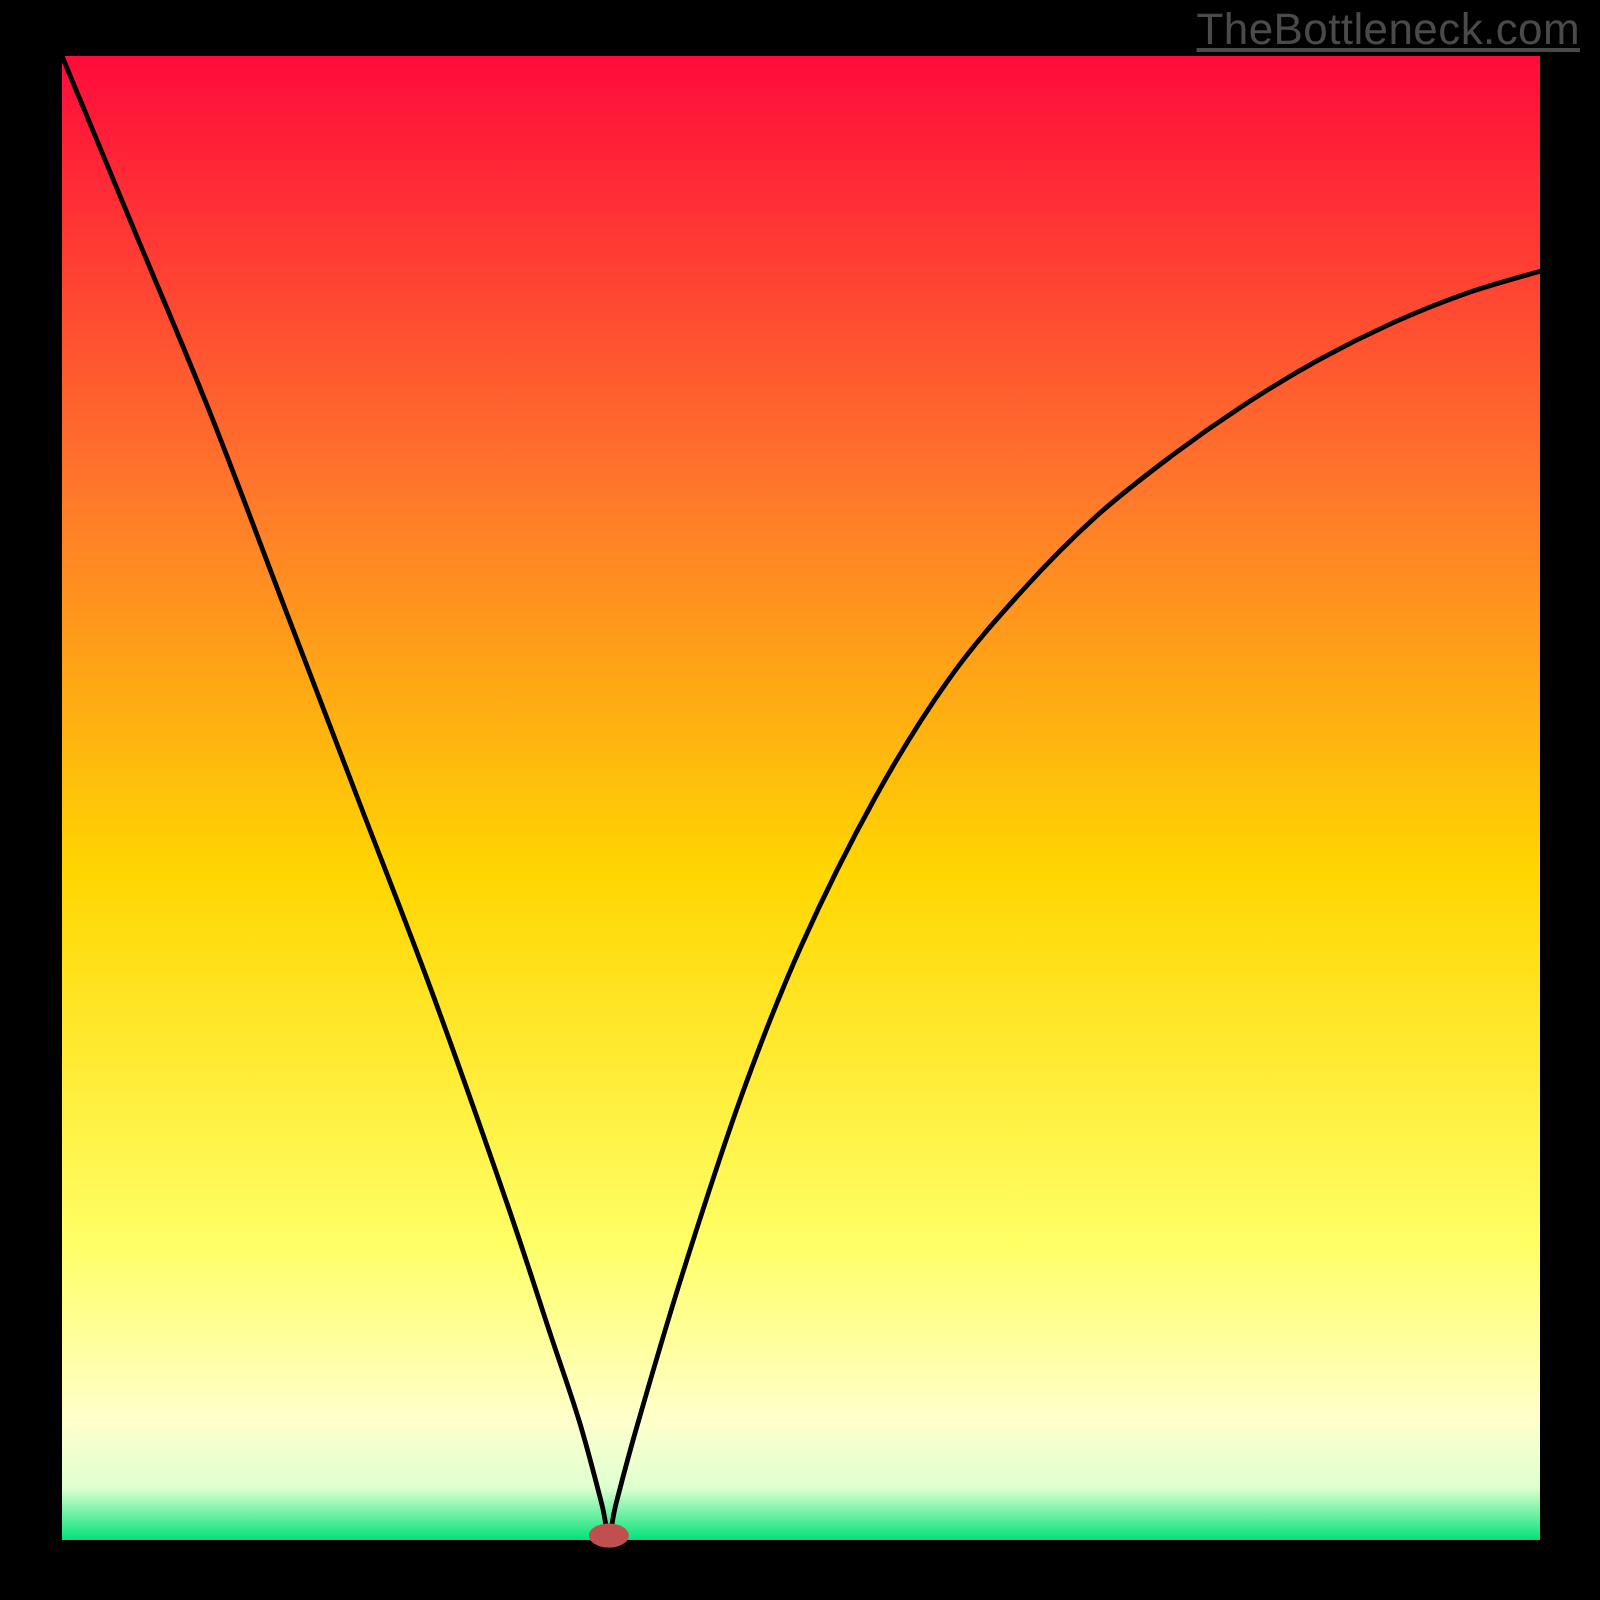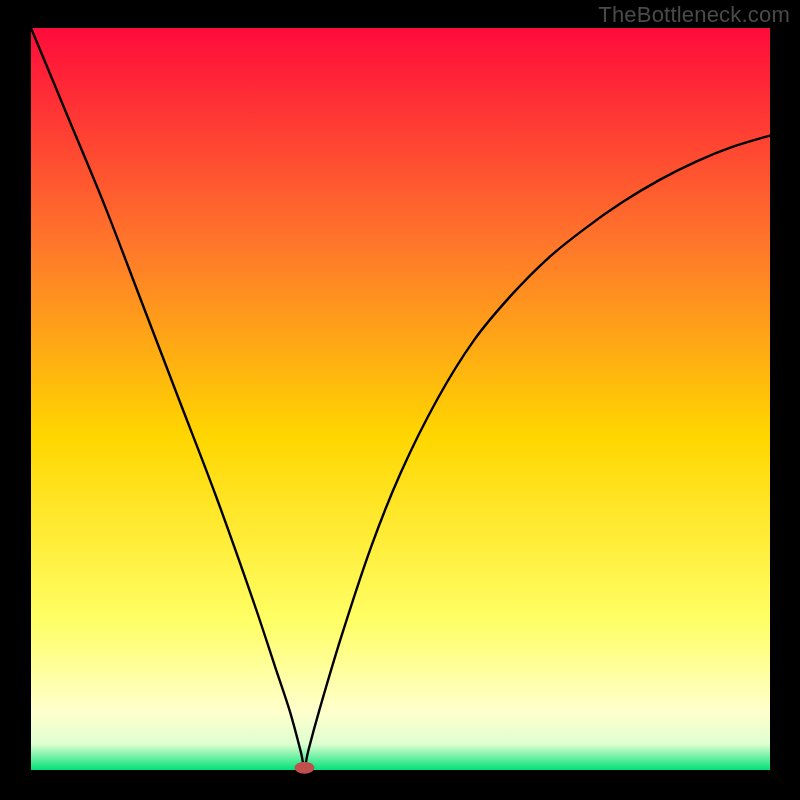--- a/index.html
+++ b/index.html
@@ -22,20 +22,21 @@
   .watermark {
     position: absolute;
     top: 2px;
     right: 10px;
     font-size: 22px;
     color: #4a4a4a;
     letter-spacing: 0.2px;
     font-weight: 500;
     z-index: 10;
     user-select: none;
+    text-decoration: underline;
   }
   svg {
     display: block;
   }
 </style>
 </head>
 <body>
 
 <div class="frame">
   <div class="watermark">TheBottleneck.com</div>

